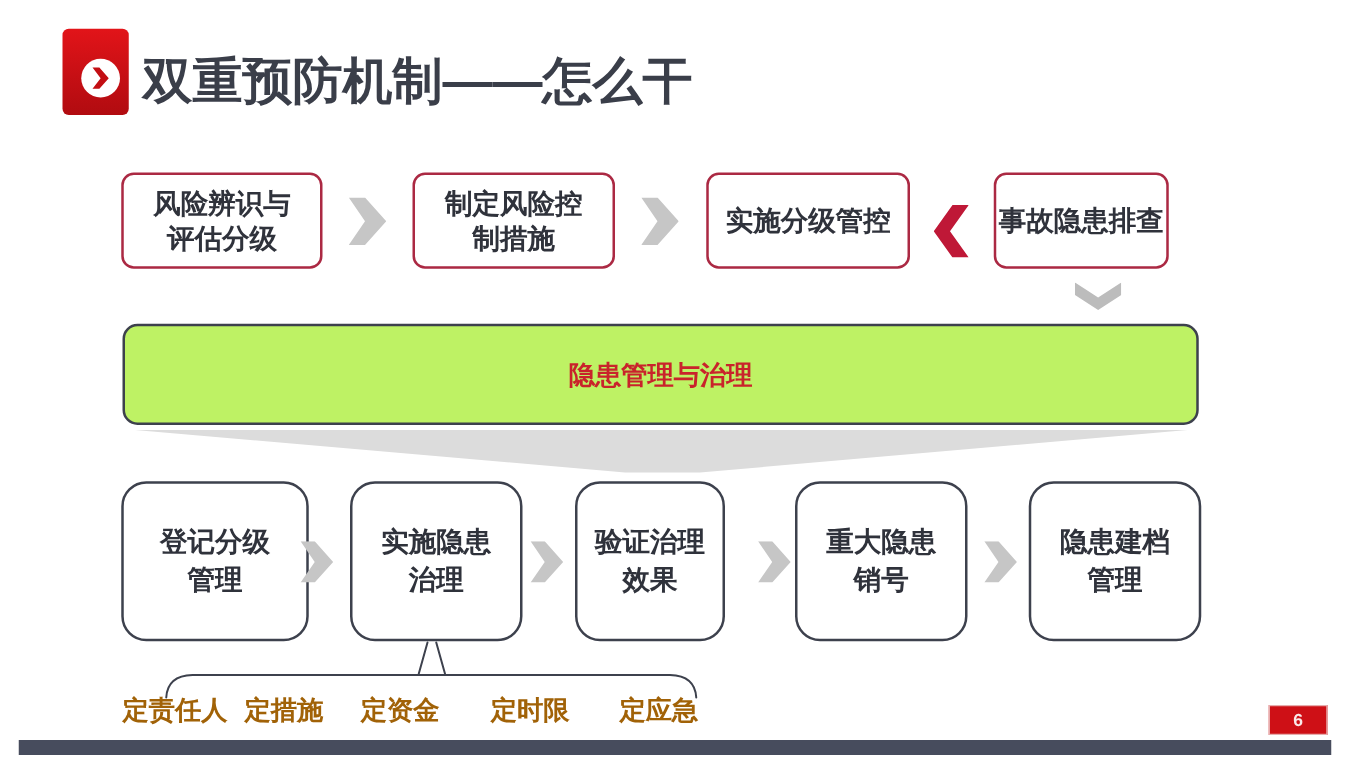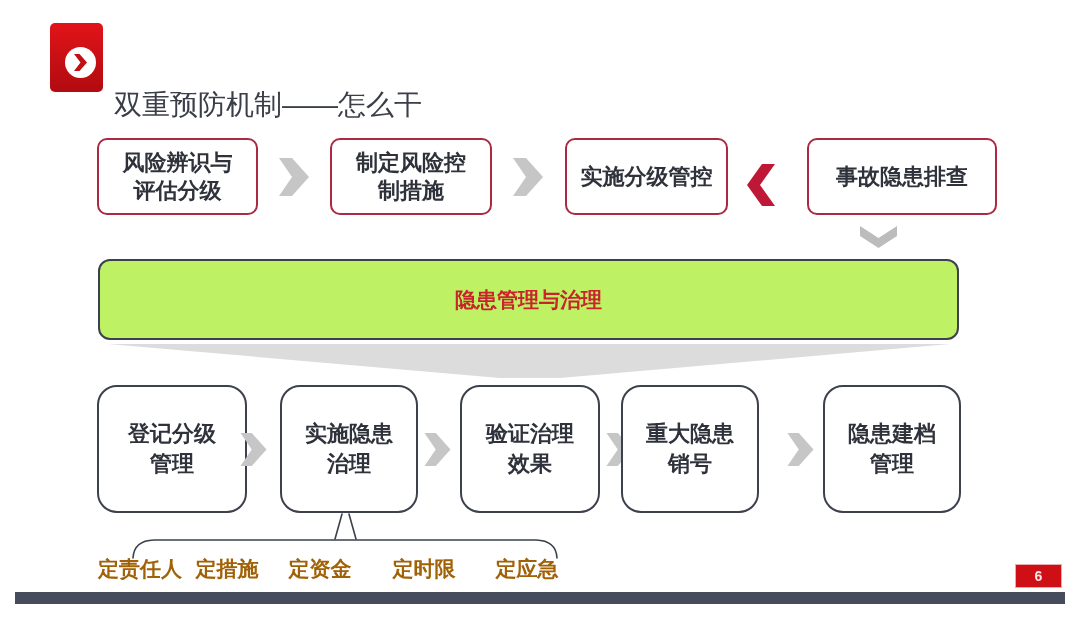--- a/index.html
+++ b/index.html
@@ -16,55 +16,54 @@
     left:50px;top:23px;width:53px;height:69px;border-radius:5px;
     background:linear-gradient(180deg,#e21419 0%,#c60f14 55%,#b10b10 100%);
   }
   .title-marker-circle{
     position:absolute;left:15px;top:24px;width:31px;height:31px;
     background:#ffffff;border-radius:50%;
     display:flex;align-items:center;justify-content:center;
   }
   .slide-title{
     left:114px;top:38px;height:54px;line-height:54px;
-    font-size:28px;font-weight:400;color:#3a3e49;letter-spacing:0px;
+    font-size:40px;font-weight:700;color:#3a3e49;letter-spacing:0px;
     white-space:nowrap;
-    margin-top:40px;
   }
 
   
   .flow-box{
     display:flex;align-items:center;justify-content:center;text-align:center;
     background:#ffffff;box-sizing:border-box;
   }
   .flow-box span{white-space:pre-line;}
   .row1{
     top:138px;height:77px;border:2.5px solid #ab2943;border-radius:10px;
     font-size:22px;font-weight:700;line-height:28px;color:#2f323b;
   }
   .b1{left:97px;width:161px;}
   .b2{left:330px;width:162px;}
   .b3{left:565px;width:163px;}
-  .b4{left:795px;width:190px;margin-left:12px;}
+  .b4{left:795px;width:140px;}
 
   .banner{
     left:98px;top:259px;width:861px;height:81px;
     border:2.5px solid #3d414d;border-radius:12px;background:#bef264;
     display:flex;align-items:center;justify-content:center;
     font-size:21px;font-weight:700;color:#c9232b;box-sizing:border-box;
   }
 
   .row2{
     top:385px;height:128px;border:2.5px solid #3d414d;border-radius:20px;
     font-size:22px;font-weight:700;line-height:30px;color:#2f323b;
   }
   .d1{left:97px;width:150px;}
   .d2{left:280px;width:138px;}
-  .d3{left:460px;width:140px;}
-  .d4{left:621px;width:138px;}
+  .d3{left:460px;width:120px;}
+  .d4{left:636px;width:138px;}
   .d5{left:823px;width:138px;}
 
   
   .chev{display:block;}
   .c1{left:279px;top:158px;}
   .c2{left:513px;top:158px;}
   .c-red{left:747px;top:164px;}
   .c-down{left:860px;top:226px;}
   .e1{left:240px;top:433px;}
   .e2{left:424px;top:433px;}

